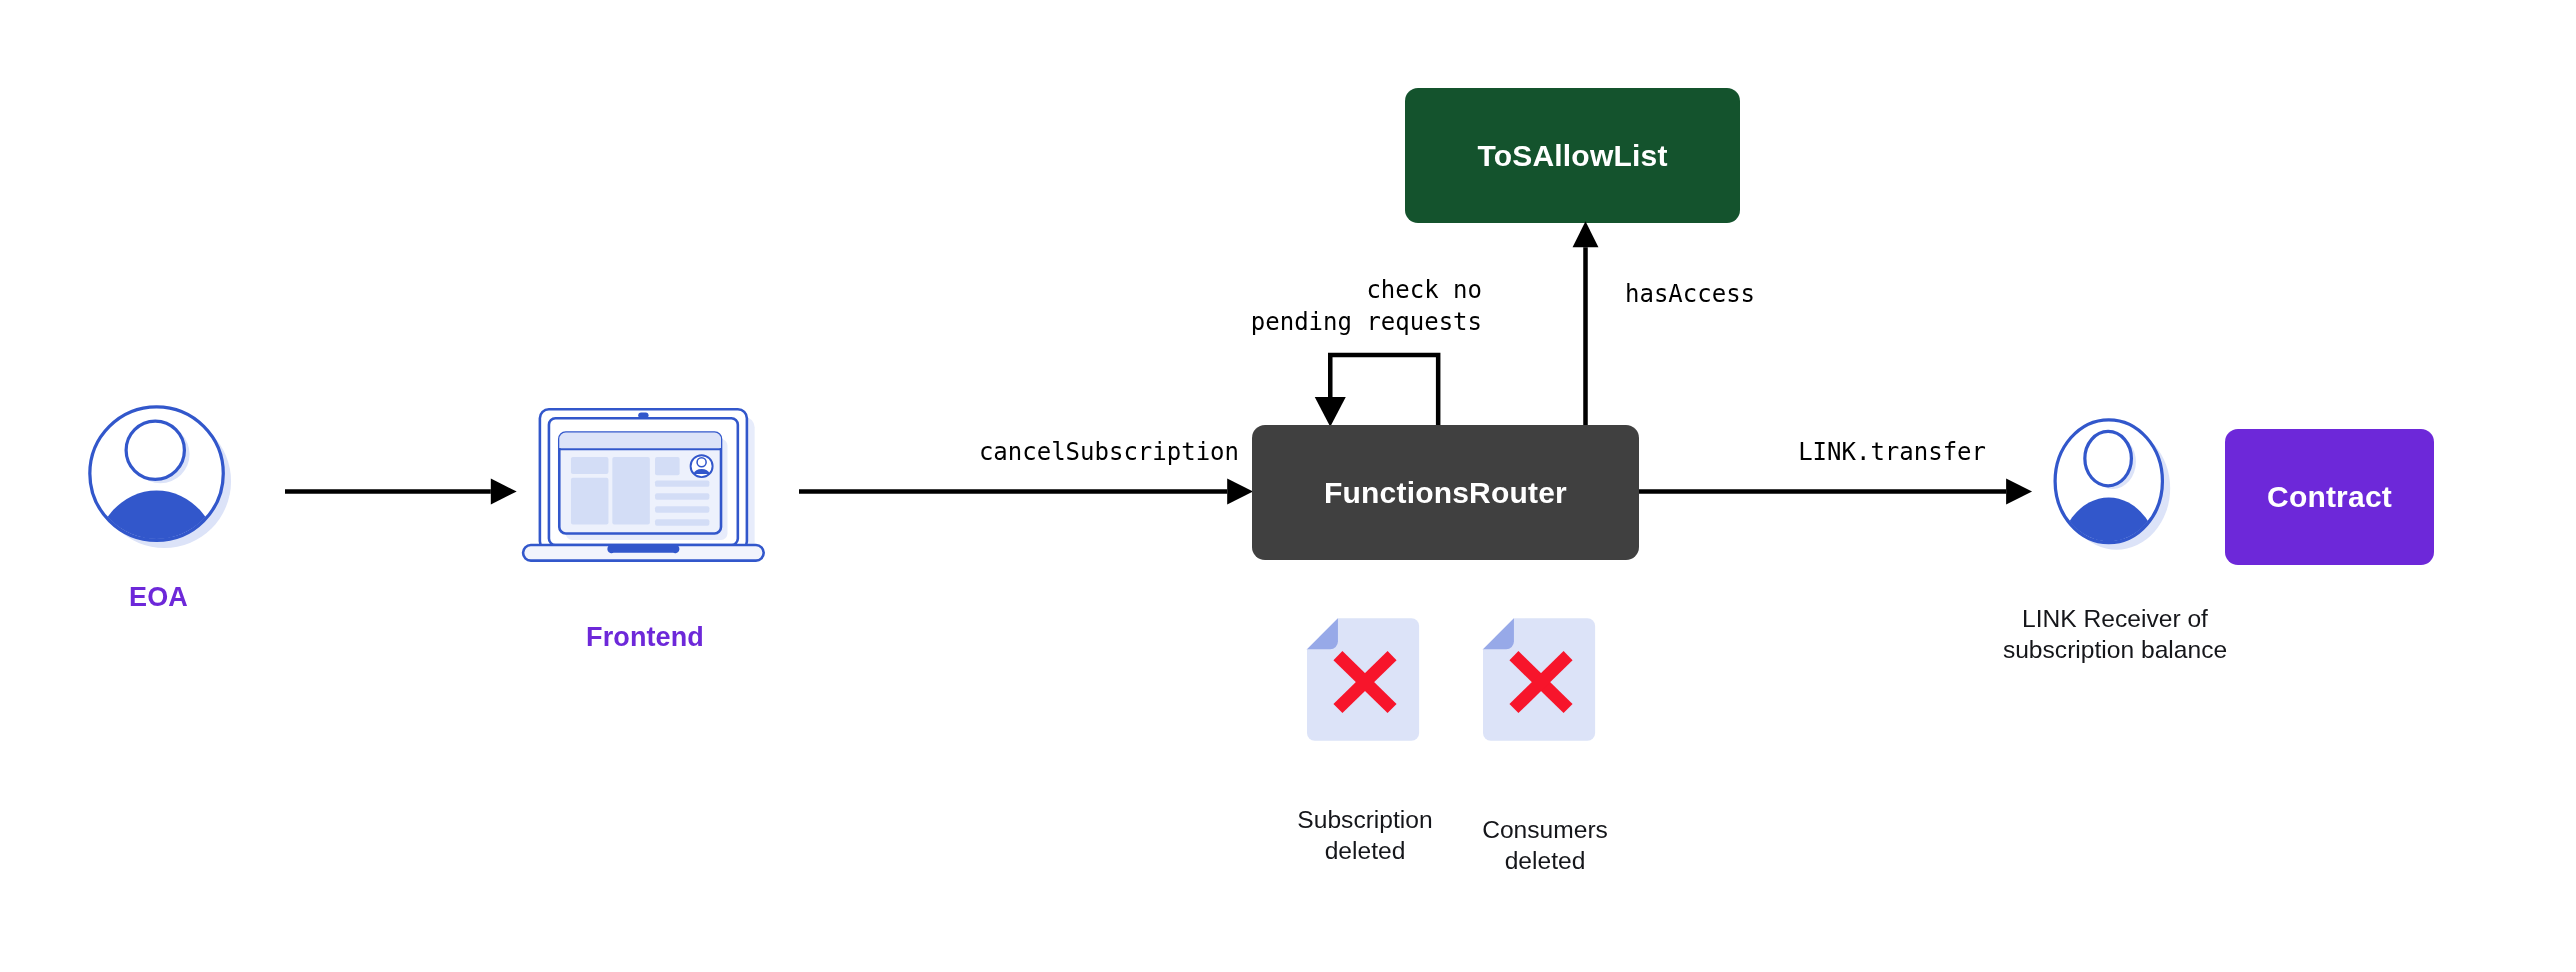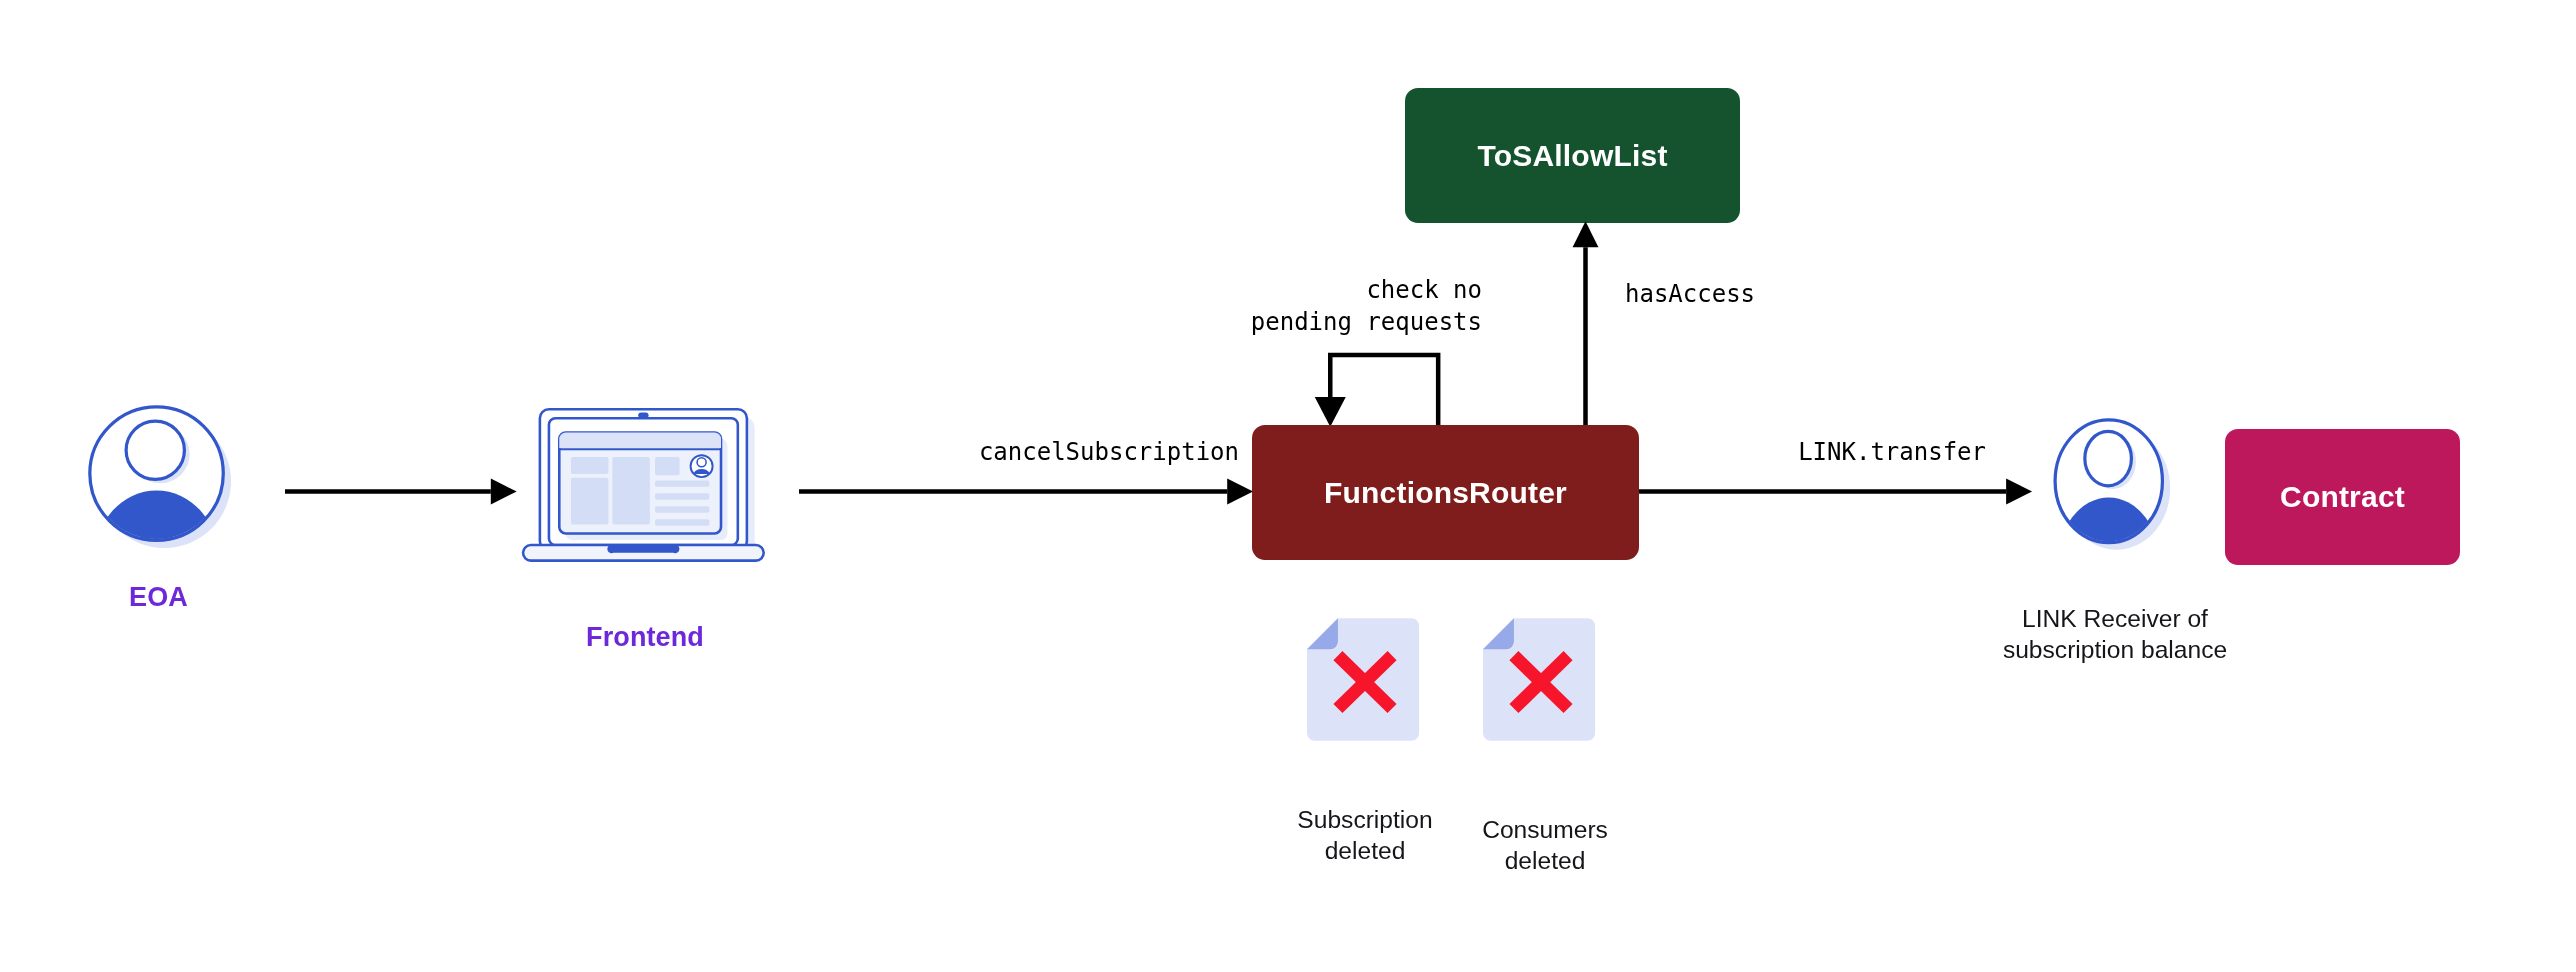--- a/index.html
+++ b/index.html
@@ -155,21 +155,21 @@
     <polygon points="10,42 30,2 50,42" fill="#000000"></polygon>
   </svg>
   <div class="edge-label" style="left:1625px; top:279px; width:207px; text-align:left;">hasAccess</div>
 
   <svg class="abs" style="left:1307px; top:349px;" width="168" height="81" viewBox="0 0 260 125">
     <path d="M203 122 L203 9 L36 9 L36 74" fill="none" stroke="#000000" stroke-width="7"></path>
     <polygon points="12,74 60,74 36,120" fill="#000000"></polygon>
   </svg>
   <div class="edge-label" style="left:1184px; top:275px; width:298px;"><span>check no</span><br><span>pending requests</span></div>
 
-  <div class="box" style="left:1252px; top:425px; width:387px; height:135px; background:#7f1d1d;">
+  <div class="box" style="left:1252px; top:425px; width:387px; height:135px; background:#404040;">
     <span class="box-text">FunctionsRouter</span>
   </div>
 
   <svg class="abs" style="left:1639px; top:472px;" width="395" height="39" viewBox="0 0 610 60">
     <line x1="0" y1="30" x2="567" y2="30" stroke="#000000" stroke-width="7"></line>
     <polygon points="567,10 607,30 567,50" fill="#000000"></polygon>
   </svg>
   <div class="edge-label" style="left:1682px; top:437px; width:304px;">LINK.transfer</div>
 
   <div class="abs" style="left:1307px; top:618px; width:116px; height:123px;">
@@ -205,18 +205,18 @@
         </clipPath>
       <g clip-path="url(#rcvClip)">
         <ellipse cx="100" cy="234" rx="80" ry="105" fill="#3257CB"></ellipse>
       </g>
       <ellipse cx="106" cy="74" rx="36" ry="42" fill="#DCE3F8"></ellipse>
       <ellipse cx="99" cy="69" rx="36" ry="42" fill="#FFFFFF" stroke="#3257CB" stroke-width="5"></ellipse>
     </svg>
   </div>
   <div class="caption" style="left:1992px; top:603px; width:246px;"><span>LINK Receiver of</span><br><span>subscription balance</span></div>
 
-  <div class="box" style="left:2225px; top:429px; width:235px; height:136px; background:#be185d;">
+  <div class="box" style="left:2225px; top:429px; width:209px; height:136px; background:#6d28d9;">
     <span class="box-text">Contract</span>
   </div>
 
 </div>
 
 
 </body></html>

